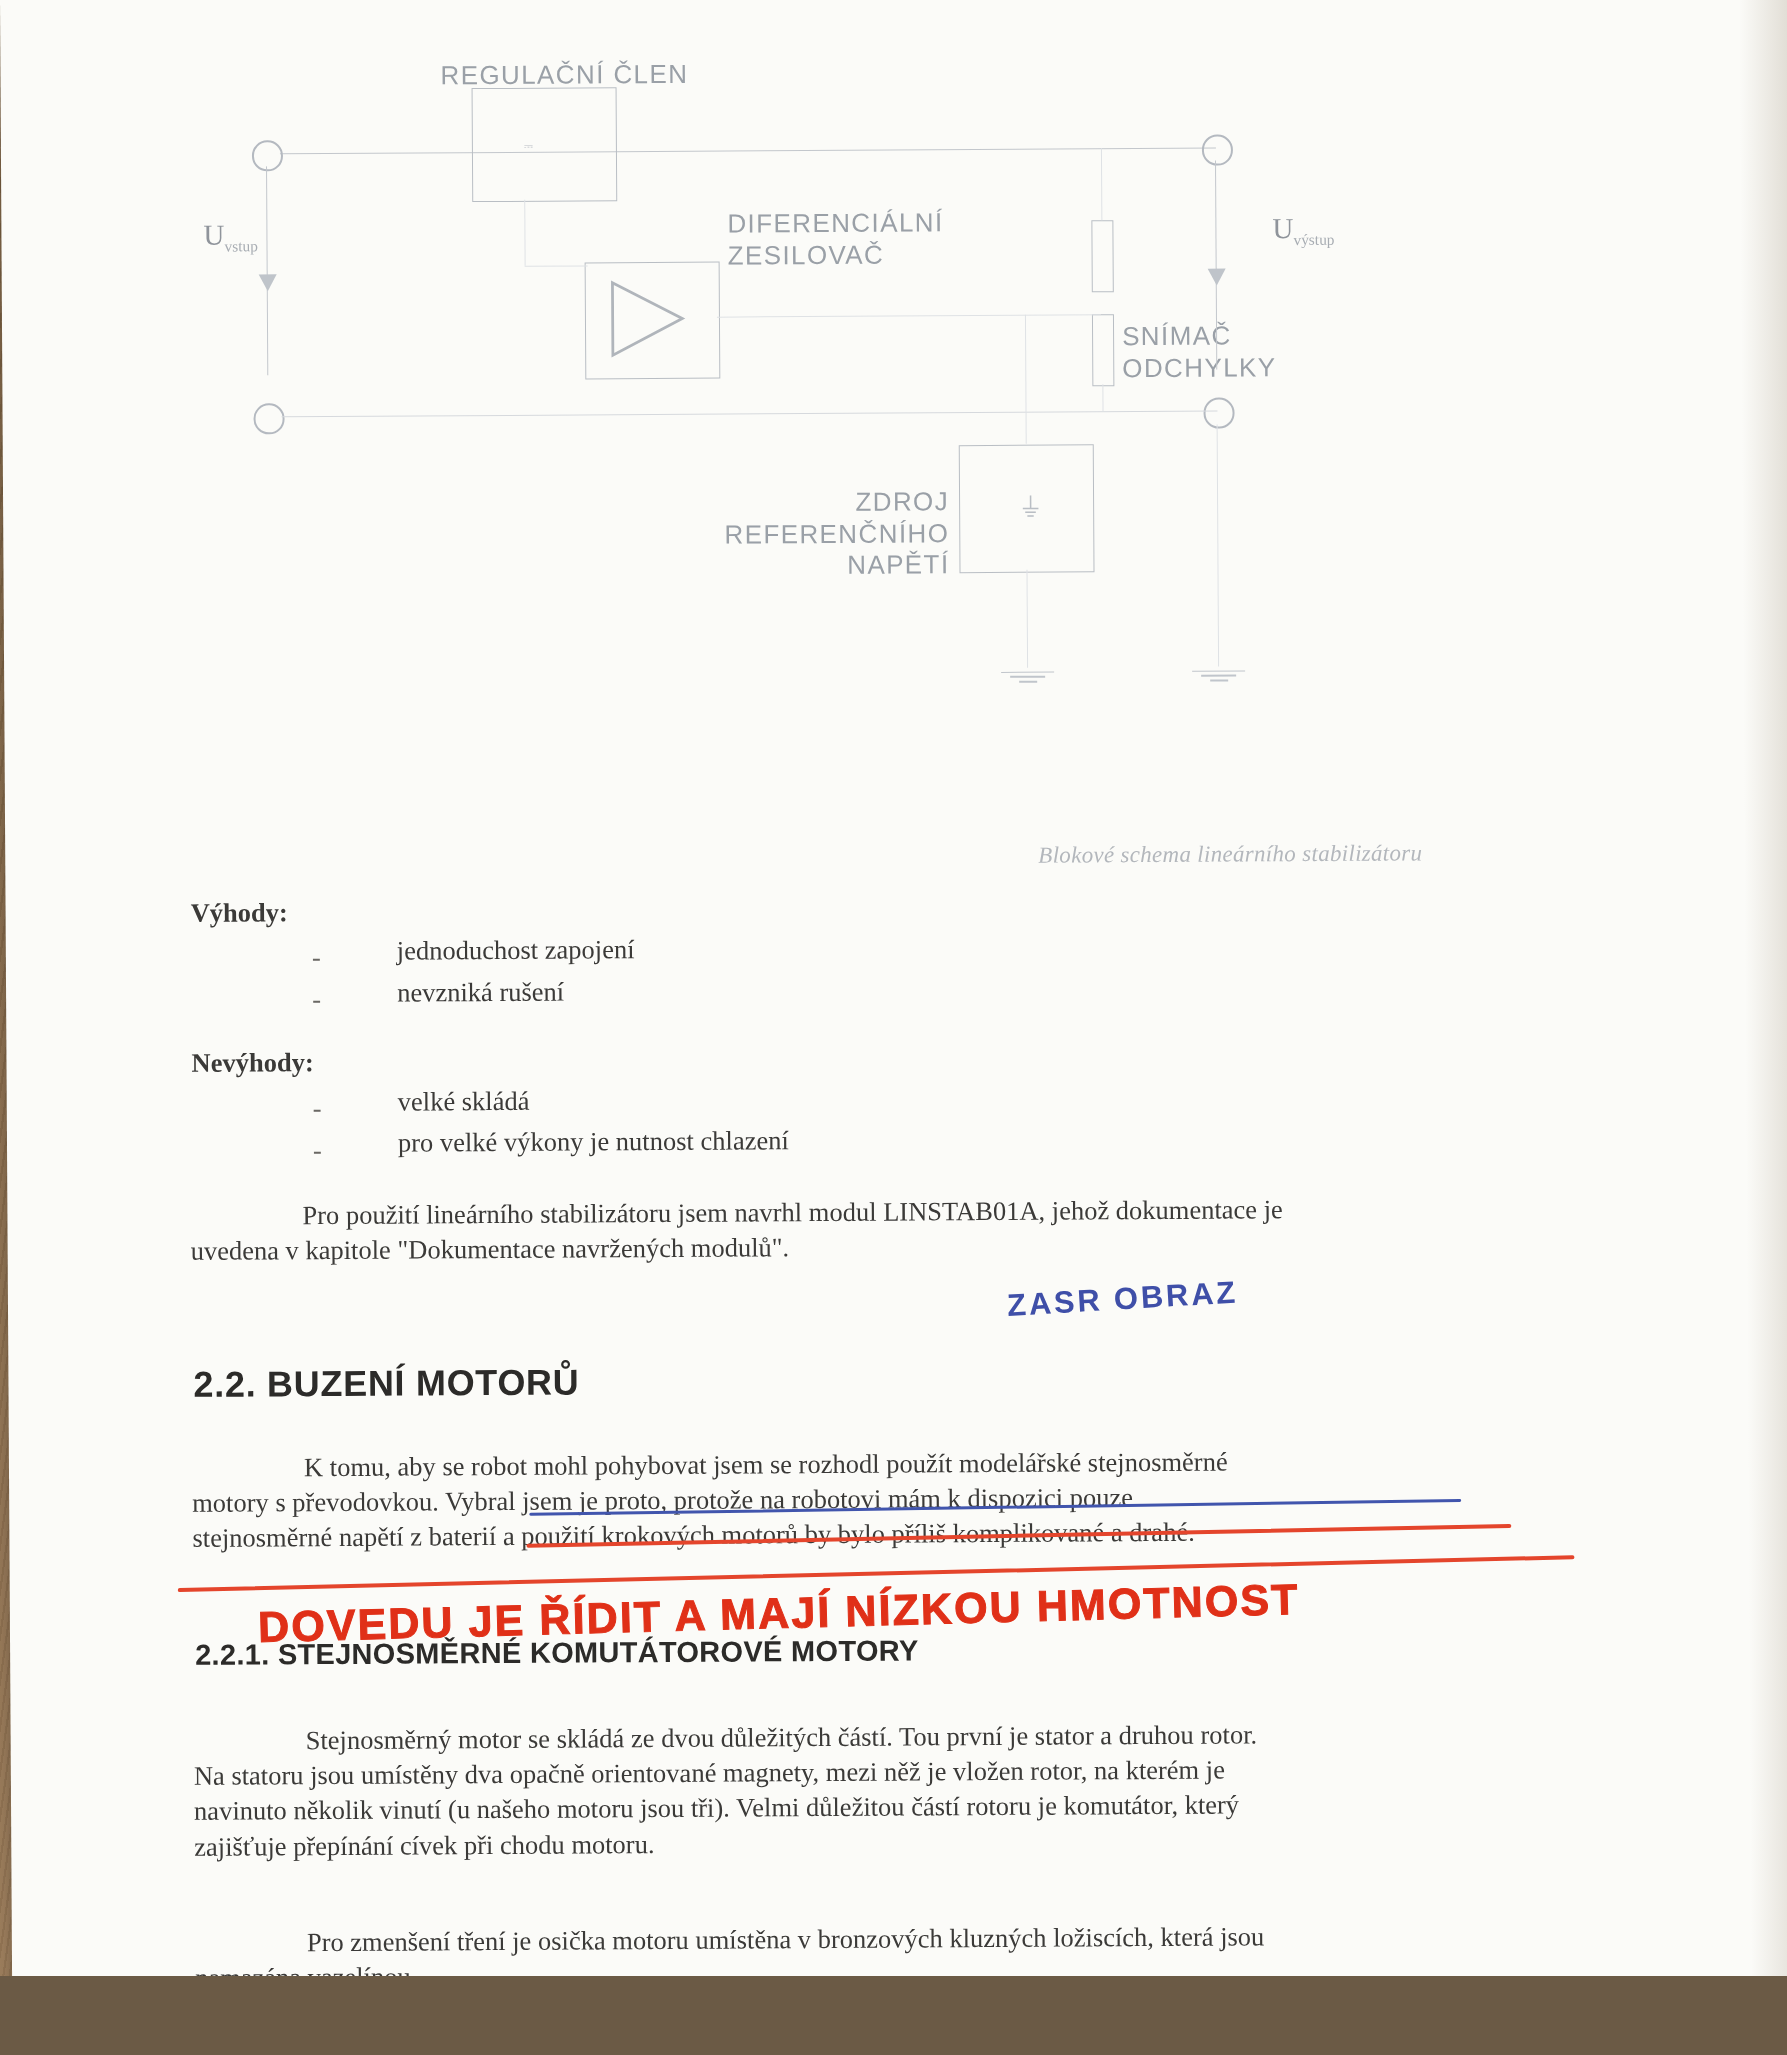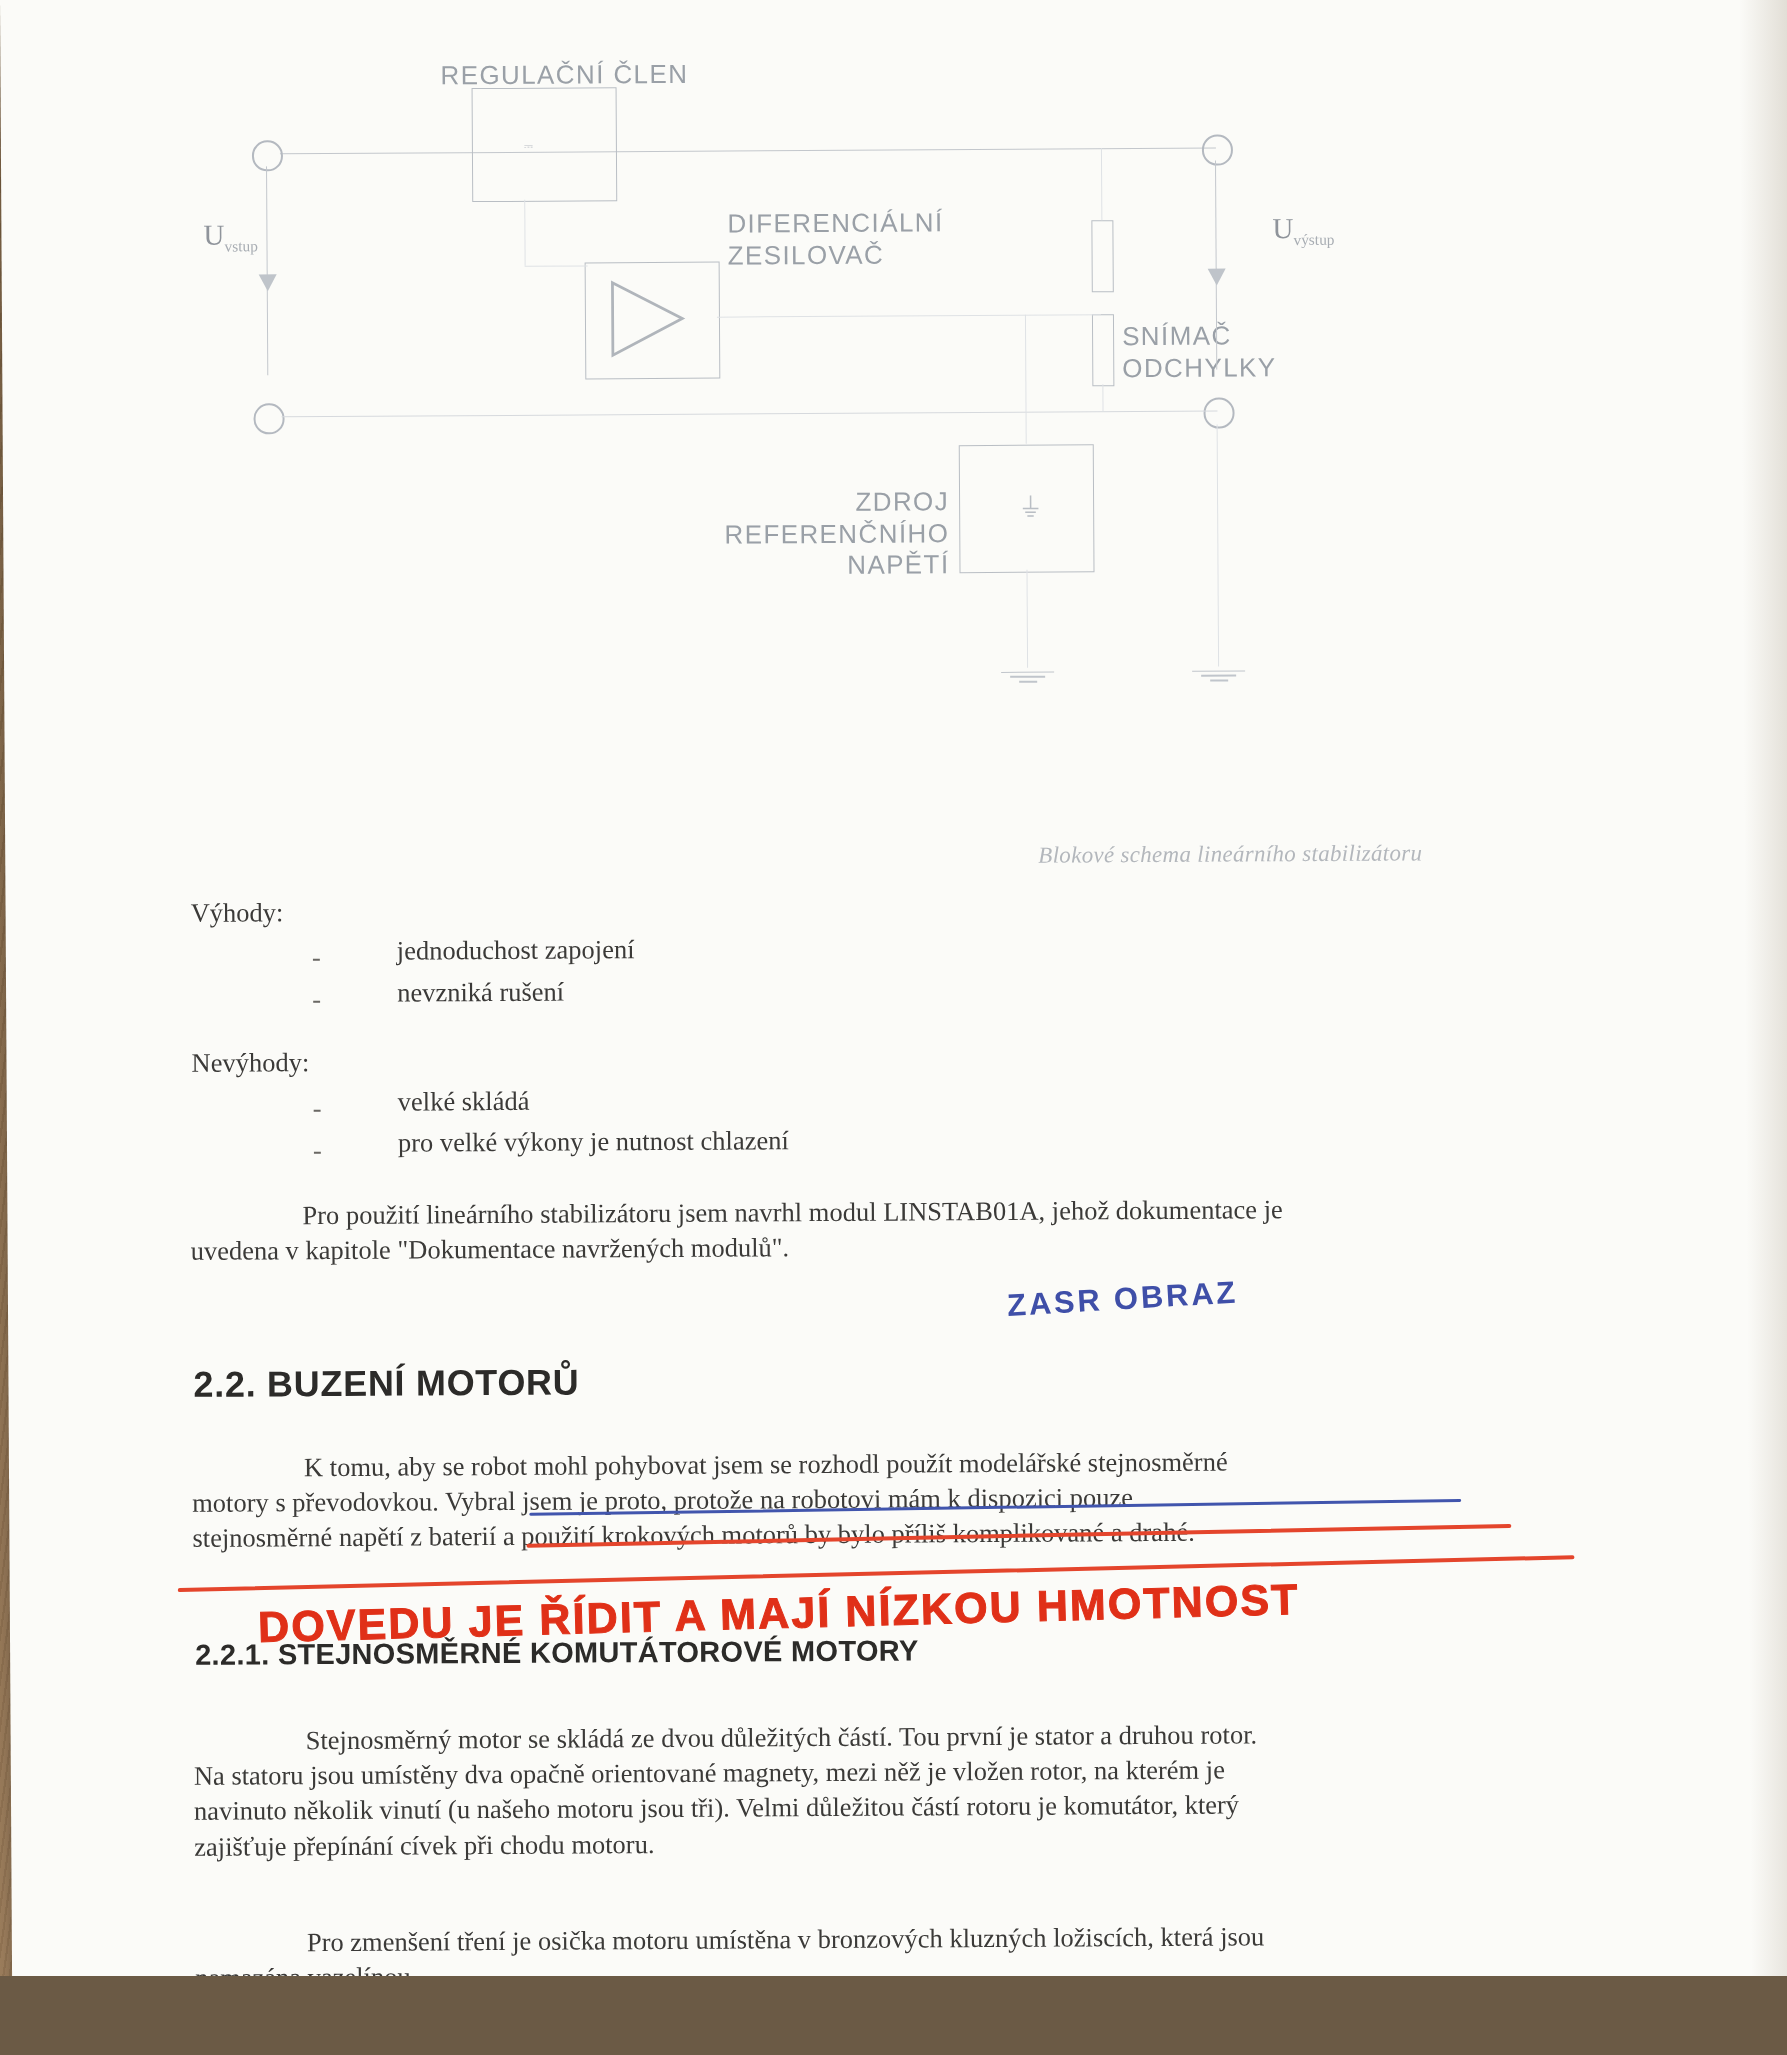--- a/index.html
+++ b/index.html
@@ -129,21 +129,21 @@
 
   
   .txt {
     position: absolute;
     font-family: "Liberation Serif", serif;
     color: #3b3a38;
     font-size: 26.5px;
     line-height: 1.33;
     white-space: pre-wrap;
   }
-  .bold { font-weight: 400; }
+  .bold { font-weight: 700; }
   .h2 {
     position: absolute;
     font-family: "Liberation Sans", sans-serif;
     font-weight: 700;
     font-size: 36px;
     letter-spacing: 0.7px;
     color: #2c2b29;
   }
   .h3 {
     position: absolute;

